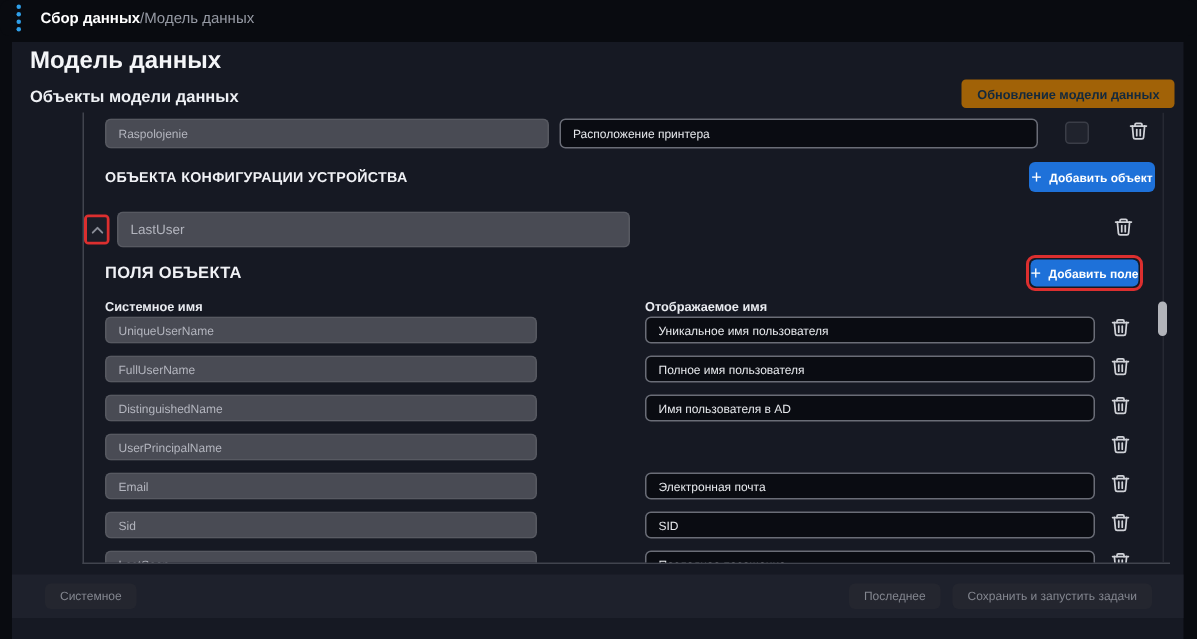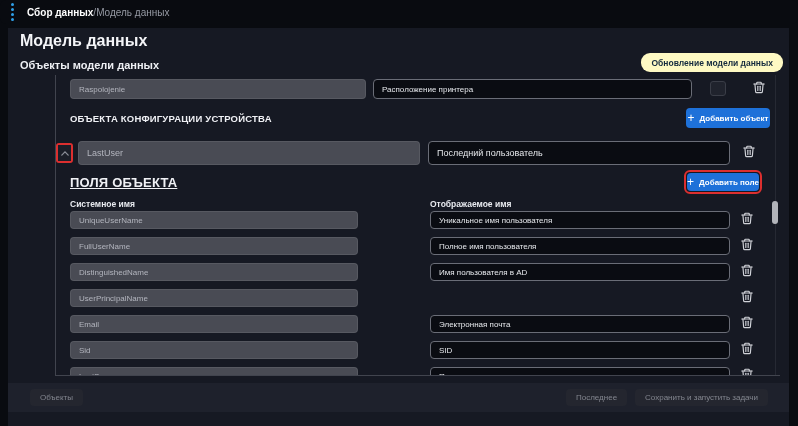--- a/index.html
+++ b/index.html
@@ -15,21 +15,21 @@
   .dots-icon { display:flex; flex-direction:column; gap:2px; margin-left:11px; }
   .dots-icon i { width:3px; height:3px; border-radius:50%; background:#2f9fe8; display:block; }
   .breadcrumb { margin-left:13px; font-size:10px; color:#fff; font-weight:bold; }
   .breadcrumb .secondary { font-weight:normal; color:#969aa4; }
   
   .panel { position:absolute; left:8px; top:28px; width:781px; height:400px; background:#161923; }
   .page-title { position:absolute; left:12px; top:4px; font-size:16px; font-weight:bold; color:#f4f5f8; }
   .objects-heading { position:absolute; left:12px; top:31px; font-size:11px; font-weight:bold; color:#eef0f4; }
   .update-btn {
     position:absolute; right:6px; top:25px; height:19px; padding:0 10px;
-    background:#fef9c3; color:#13293d; border:none; border-radius:9px;
+    background:#a16207; color:#13293d; border:none; border-radius:3px;
     font-size:8.5px; font-weight:600; font-family:inherit; cursor:pointer;
   }
   
   .objects-container {
     position:absolute; left:47px; top:47px; width:725px; height:301px;
     border-left:1px solid #41444e; border-bottom:1px solid #41444e;
     overflow:hidden;
   }
   .scroll-track { position:absolute; left:719px; top:0; width:1px; height:100%; background:#262933; }
   .scroll-thumb { position:absolute; left:716px; top:126px; width:6px; height:23px; background:#b2b4ba; border-radius:3px; }
@@ -54,21 +54,21 @@
   }
   .blue-btn .plus { font-size:12px; font-weight:normal; line-height:1; }
   .add-object-btn { position:absolute; left:630px; top:0; width:84px; height:20px; }
   .object-row { position:absolute; top:66px; left:0; width:100%; height:24px; }
   .collapse-wrap { position:absolute; left:0; top:2px; width:17px; height:20px; border:2px solid #dc2f2f; border-radius:3px; display:flex; align-items:center; justify-content:center; }
   .collapse-btn { background:#1b1e28; border:none; width:13px; height:16px; color:#8b8e98; cursor:pointer; display:flex; align-items:center; justify-content:center; padding:0; }
   .object-row .sys  { position:absolute; left:22px; width:342px; height:24px; font-size:9px; }
   .object-row .disp { position:absolute; left:372px; width:302px; height:24px; font-size:9px; }
   .object-row .trash-btn { position:absolute; left:686px; top:3px; }
   .fields-header-row { position:absolute; top:95px; left:0; width:100%; height:25px; }
-  .fields-title { position:absolute; left:14px; line-height:25px; font-size:13px; font-weight:bold; letter-spacing:0.2px; color:#f0f1f5;text-decoration:underline; }
+  .fields-title { position:absolute; left:14px; line-height:25px; font-size:11px; font-weight:bold; letter-spacing:0.2px; color:#f0f1f5; }
   .add-field-wrap { position:absolute; left:628px; top:0; border:2px solid #dc2f2f; border-radius:6px; padding:1px; }
   .add-field-btn { width:72px; height:18px; }
   .col-headers { position:absolute; top:124px; left:0; width:100%; height:12px; font-size:8.5px; font-weight:bold; color:#e9ebf0; }
   .col-sys  { position:absolute; left:14px; }
   .col-disp { position:absolute; left:374px; }
   .field-rows { position:absolute; top:136px; left:0; width:100%; }
   .field-row { position:relative; height:18px; margin-bottom:8px; }
   .field-row .sys  { position:absolute; left:14px; width:288px; height:18px; }
   .field-row .disp { position:absolute; left:374px; width:300px; height:18px; }
   .field-row .trash-btn { position:absolute; left:684px; top:0; }
@@ -128,21 +128,20 @@
 
     <div class="object-row">
       <div class="collapse-wrap">
         <button class="collapse-btn">
           <svg width="8" height="5" viewBox="0 0 10 6" fill="none" stroke="currentColor" stroke-width="1.6" stroke-linecap="round">
               <path d="M1 5 L5 1 L9 5"></path>
             </svg>
         </button>
       </div>
       <input class="inp gray sys" value="LastUser" style="">
-      <input class="inp dark disp" value="Последний пользователь" style="">
       <button class="trash-btn trash-slot">
   <svg width="14" height="15" viewBox="0 0 24 24" fill="none" stroke="currentColor" stroke-width="2" stroke-linecap="round" stroke-linejoin="round">
     <path d="M3 6h18"></path>
     <path d="M8 6V4.5A1.5 1.5 0 0 1 9.5 3h5A1.5 1.5 0 0 1 16 4.5V6"></path>
     <path d="M19 6l-1.2 13a2 2 0 0 1-2 1.8H8.2a2 2 0 0 1-2-1.8L5 6"></path>
     <line x1="10" y1="10" x2="10" y2="17"></line>
     <line x1="14" y1="10" x2="14" y2="17"></line>
   </svg>
 </button>
     </div>
@@ -259,19 +258,19 @@
   </svg>
 </button>
   </div>
 </div>
 
     <div class="scroll-track"></div>
     <div class="scroll-thumb"></div>
   </div>
 
   <div class="footer">
-    <button class="footer-btn cancel-btn">Объекты</button>
+    <button class="footer-btn cancel-btn">Системное</button>
     <div class="footer-right">
       <button class="footer-btn">Последнее</button>
       <button class="footer-btn">Сохранить и запустить задачи</button>
     </div>
   </div>
 </div>
 
 </body></html>

